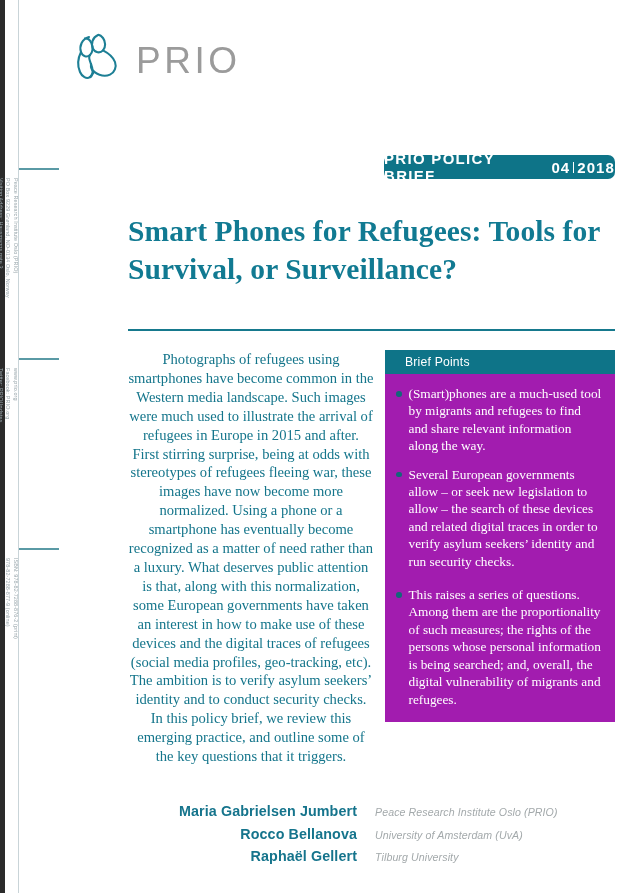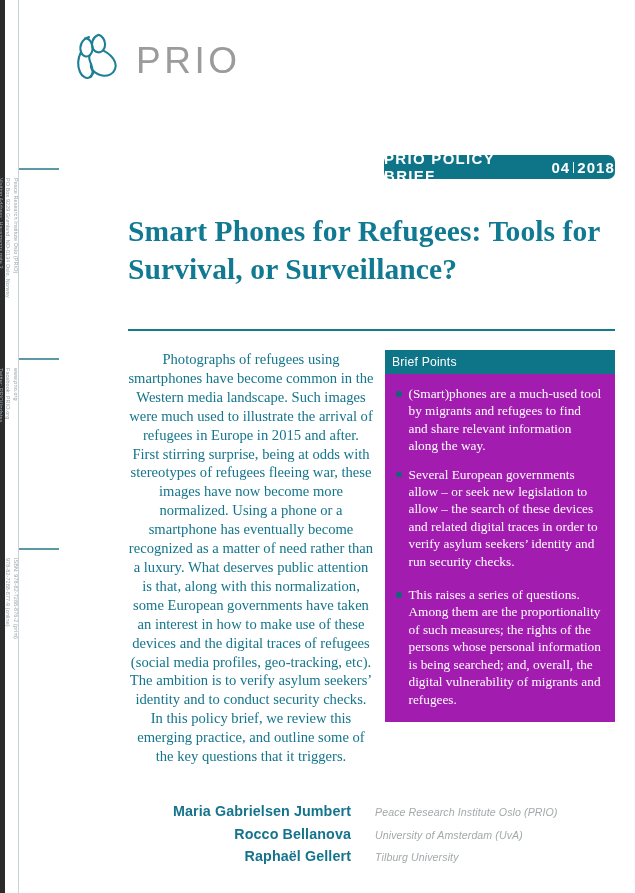--- a/index.html
+++ b/index.html
@@ -144,21 +144,21 @@
     position: absolute;
     left: 385px; top: 350px;
     width: 230px;
   }
   .bp-head {
     background: #0e7488;
     color: #ffffff;
     height: 24px;
     display: flex;
     align-items: center;
-    padding-left: 7px;
+    padding-left: 20px;
     font-size: 12.2px;
     font-weight: 400;
     letter-spacing: 0.2px;
     box-sizing: border-box;
   }
   .bp-body {
     background: #a21caf;
     padding: 11px 12px 14px 11px;
     box-sizing: border-box;
     min-height: 348px;
@@ -191,21 +191,21 @@
     display: flex;
     align-items: baseline;
     margin-bottom: 6.5px;
   }
   .author-name {
     width: 247px;
     text-align: right;
     font-size: 14.3px;
     font-weight: 700;
     color: #15748c;
-    padding-right: 24px;
+    padding-right: 18px;
     box-sizing: border-box;
     letter-spacing: 0.1px;
   }
   .author-aff {
     font-size: 10.6px;
     font-style: italic;
     color: #a3a9ab;
     letter-spacing: 0.1px;
   }
 </style>

